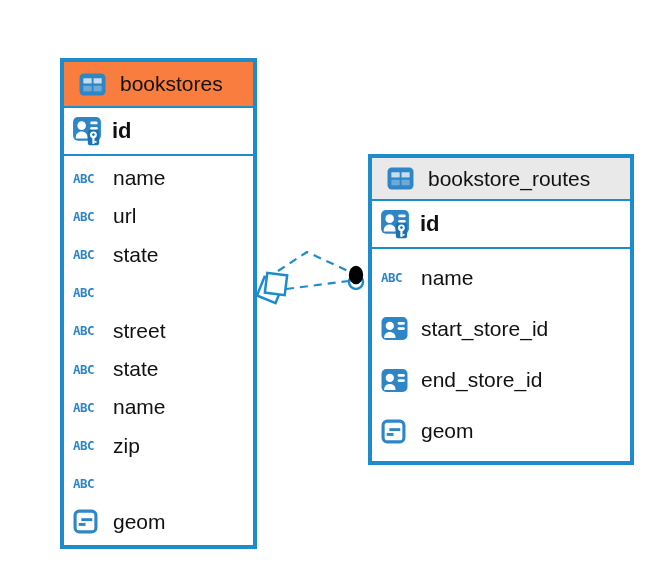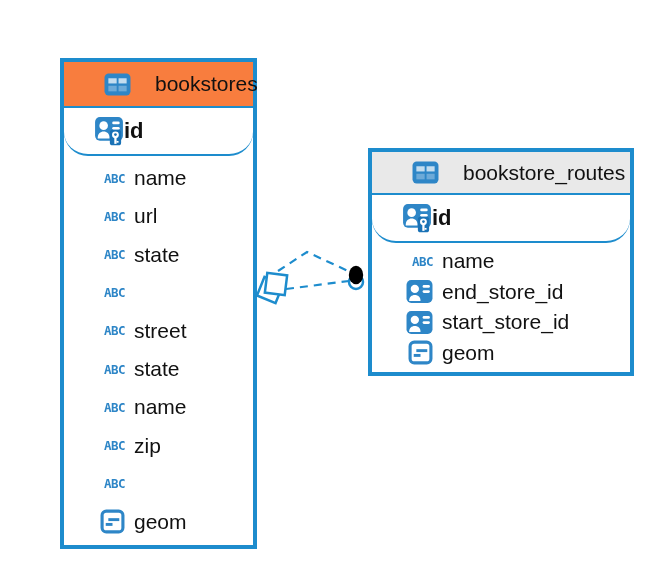--- a/index.html
+++ b/index.html
@@ -16,44 +16,44 @@
     width:654px;height:570px;position:relative;background:#ffffff;
     font-family:"Liberation Sans", sans-serif;color:var(--text-black);
     overflow:hidden;
   }
   .table-card{
     position:absolute;background:#ffffff;
     border:4px solid var(--table-border);
     box-sizing:border-box;display:flex;flex-direction:column;
   }
   #bookstores-card{left:60px;top:58px;width:197px;height:491px;}
-  #routes-card{left:368px;top:148px;width:266px;height:228px;}
+  #routes-card{left:368px;top:154px;width:266px;height:311px;}
 
   .card-header{
-    display:flex;align-items:center;gap:24px;
+    display:flex;align-items:center;gap:10px;
     padding:0 6px 0 15px;flex:none;
     border-bottom:2.5px solid var(--table-border);
     font-size:21px;
   }
   #bookstores-card .card-header{height:44px;background:var(--bookstores-header-bg);}
   #routes-card .card-header{height:41px;background:var(--routes-header-bg);}
 
   .pk-row{
-    display:flex;align-items:center;gap:0;
+    display:flex;align-items:center;gap:9px;
     padding:0 6px 0 8px;flex:none;height:46px;
     border-bottom:2.5px solid var(--table-border);
-    font-size:22px;font-weight:700;background:#fff;border-radius:24px;
+    font-size:22px;font-weight:700;background:#fff;
   }
   .fields{flex:1;display:flex;flex-direction:column;padding:3px 0 4px 0;}
   .row{
     flex:1;display:flex;align-items:center;gap:9px;
     padding:0 6px 0 9px;font-size:21px;background:#fff;
   }
   .icon{
-    width:31px;flex:none;display:flex;align-items:center;justify-content:flex-end;margin-left:21px;
+    width:31px;flex:none;display:flex;align-items:center;justify-content:flex-start;
   }
   .abc{
     font-family:"DejaVu Sans Mono", monospace;
     font-weight:700;font-size:12.5px;letter-spacing:-0.5px;
     color:var(--icon-blue);
   }
   .label{white-space:nowrap;}
   .connector-layer{position:absolute;left:0;top:0;pointer-events:none;}
 </style>
 </head>
@@ -199,33 +199,33 @@
     <div class="row">
       <span class="icon">
         <svg width="27" height="25" viewBox="0 0 26 24">
           <rect x="0.5" y="1" width="25" height="22" rx="4.5" fill="#2e86c7"></rect>
           <circle cx="8.5" cy="9.5" r="4" fill="#ffffff"></circle>
           <path d="M3 21 c0-3.6 2.4-5.6 5.5-5.6 s5.5 2 5.5 5.6 v0.2 h-11 z" fill="#ffffff"></path>
           <rect x="16" y="5.8" width="7" height="2.6" rx="1.3" fill="#ffffff"></rect>
           <rect x="16" y="10.8" width="7" height="2.6" rx="1.3" fill="#ffffff"></rect>
         </svg>
       </span>
-      <span class="label">end_store_id</span>
+      <span class="label">start_store_id</span>
     </div>
     <div class="row">
       <span class="icon">
         <svg width="27" height="25" viewBox="0 0 26 24">
           <rect x="0.5" y="1" width="25" height="22" rx="4.5" fill="#2e86c7"></rect>
           <circle cx="8.5" cy="9.5" r="4" fill="#ffffff"></circle>
           <path d="M3 21 c0-3.6 2.4-5.6 5.5-5.6 s5.5 2 5.5 5.6 v0.2 h-11 z" fill="#ffffff"></path>
           <rect x="16" y="5.8" width="7" height="2.6" rx="1.3" fill="#ffffff"></rect>
           <rect x="16" y="10.8" width="7" height="2.6" rx="1.3" fill="#ffffff"></rect>
         </svg>
       </span>
-      <span class="label">start_store_id</span>
+      <span class="label">end_store_id</span>
     </div>
     <div class="row">
       <span class="icon">
         <svg width="25" height="25" viewBox="0 0 24 24">
           <rect x="2" y="2" width="20" height="20" rx="4" fill="#ffffff" stroke="#2e86c7" stroke-width="3"></rect>
           <rect x="8" y="8.8" width="10.5" height="2.8" fill="#2e86c7"></rect>
           <rect x="5.5" y="13.4" width="6.5" height="2.8" fill="#2e86c7"></rect>
         </svg>
       </span>
       <span class="label">geom</span>

